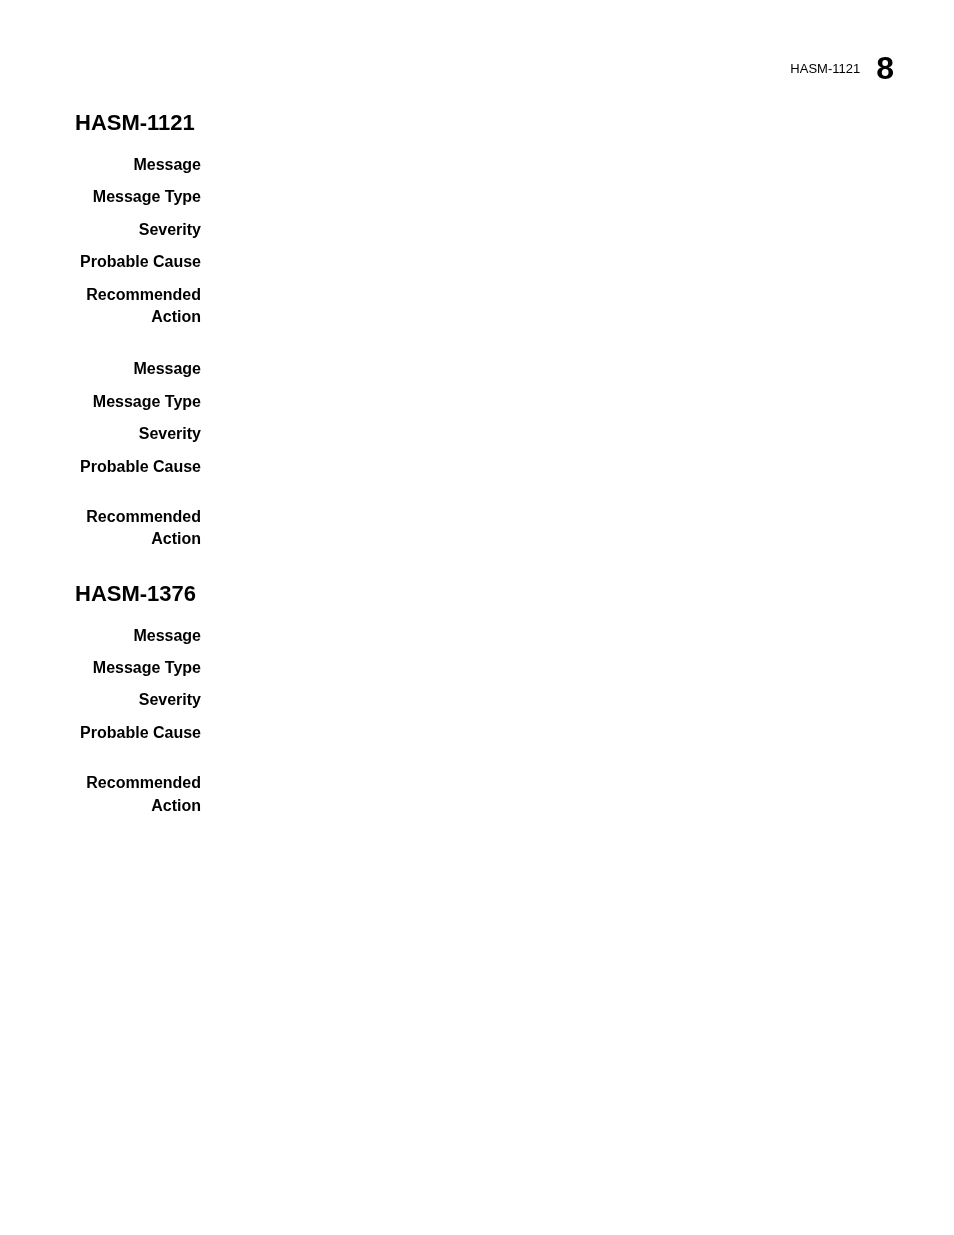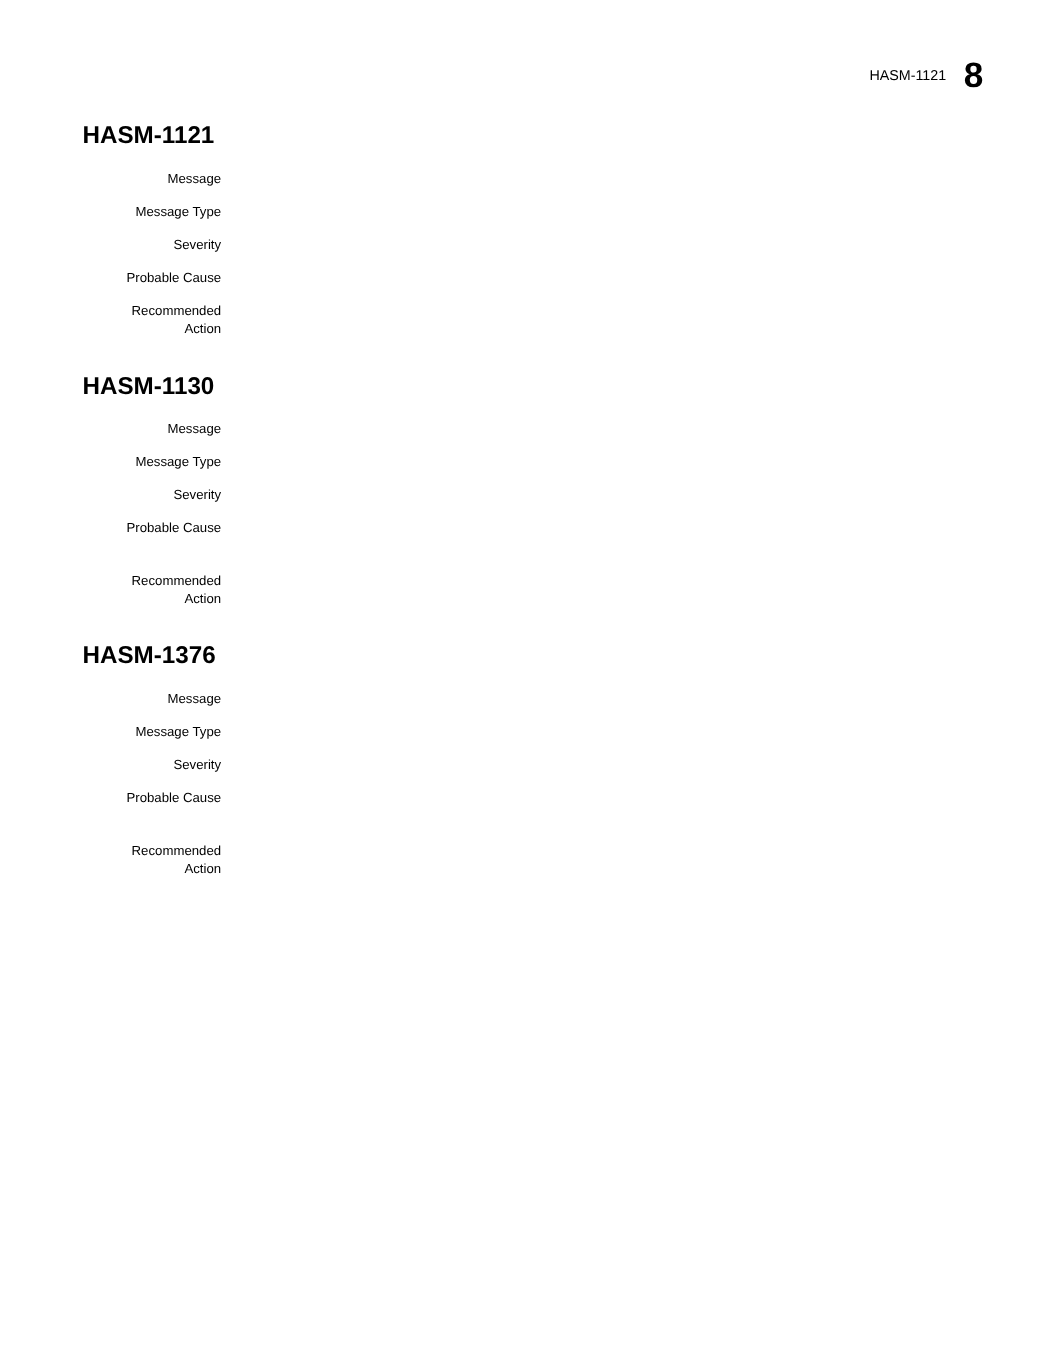--- a/index.html
+++ b/index.html
@@ -58,22 +58,22 @@
 
     .field-row {
       display: flex;
       margin-bottom: 10px;
       min-height: 20px;
     }
 
     .field-label {
       width: 140px;
       min-width: 140px;
-      font-size: 12px;
-      font-weight: normal;
+      font-size: 16px;
+      font-weight: bold;
       color: #000;
       text-align: right;
       padding-right: 14px;
       line-height: 1.4;
     }
 
     .field-value {
       flex: 1;
       font-size: 12px;
       color: #000;
@@ -113,21 +113,20 @@
       <div class="field-value"></div>
     </div>
 
     <div class="field-row">
       <div class="field-label">Recommended<br>Action</div>
       <div class="field-value"></div>
     </div>
   </div>
 
   <div class="section">
-    <div class="section-title">HASM-1130</div>
 
     <div class="field-row">
       <div class="field-label">Message</div>
       <div class="field-value"></div>
     </div>
 
     <div class="field-row">
       <div class="field-label">Message Type</div>
       <div class="field-value"></div>
     </div>

